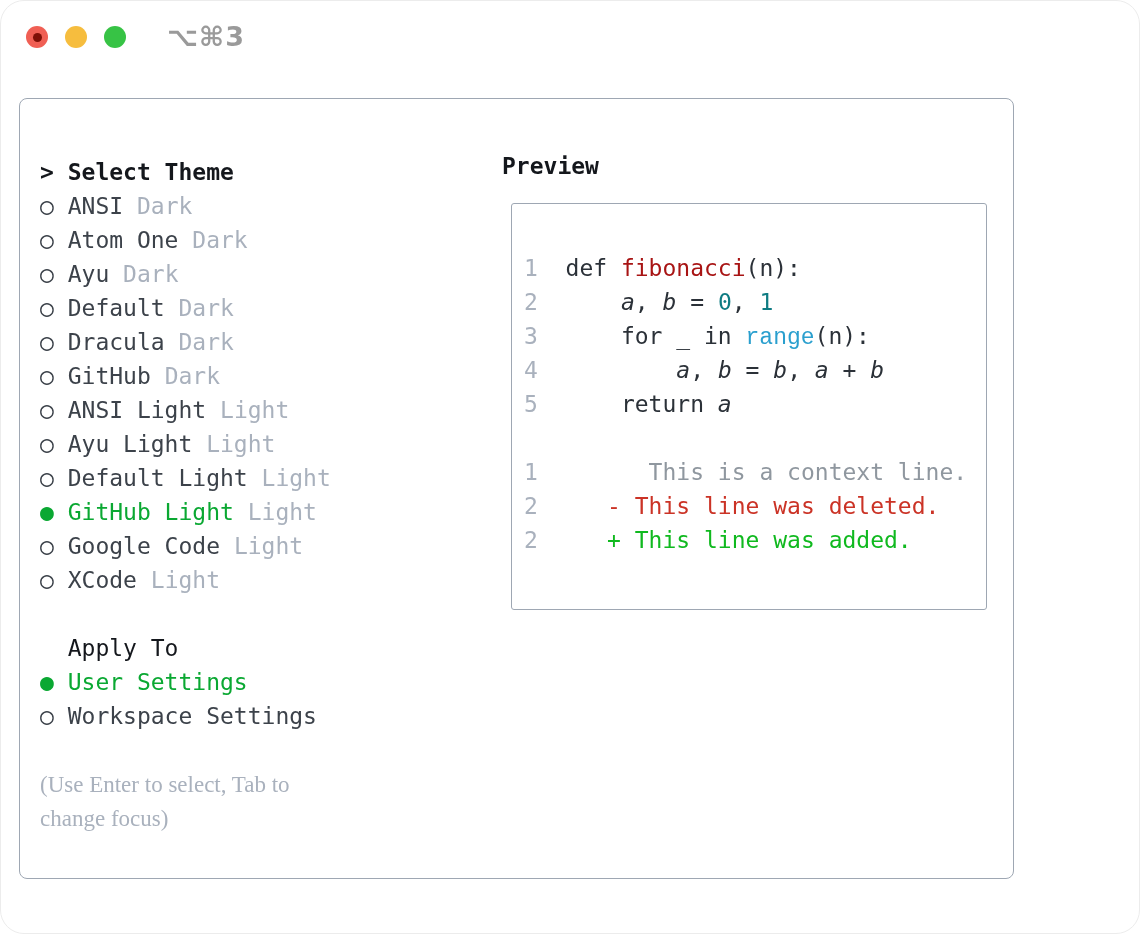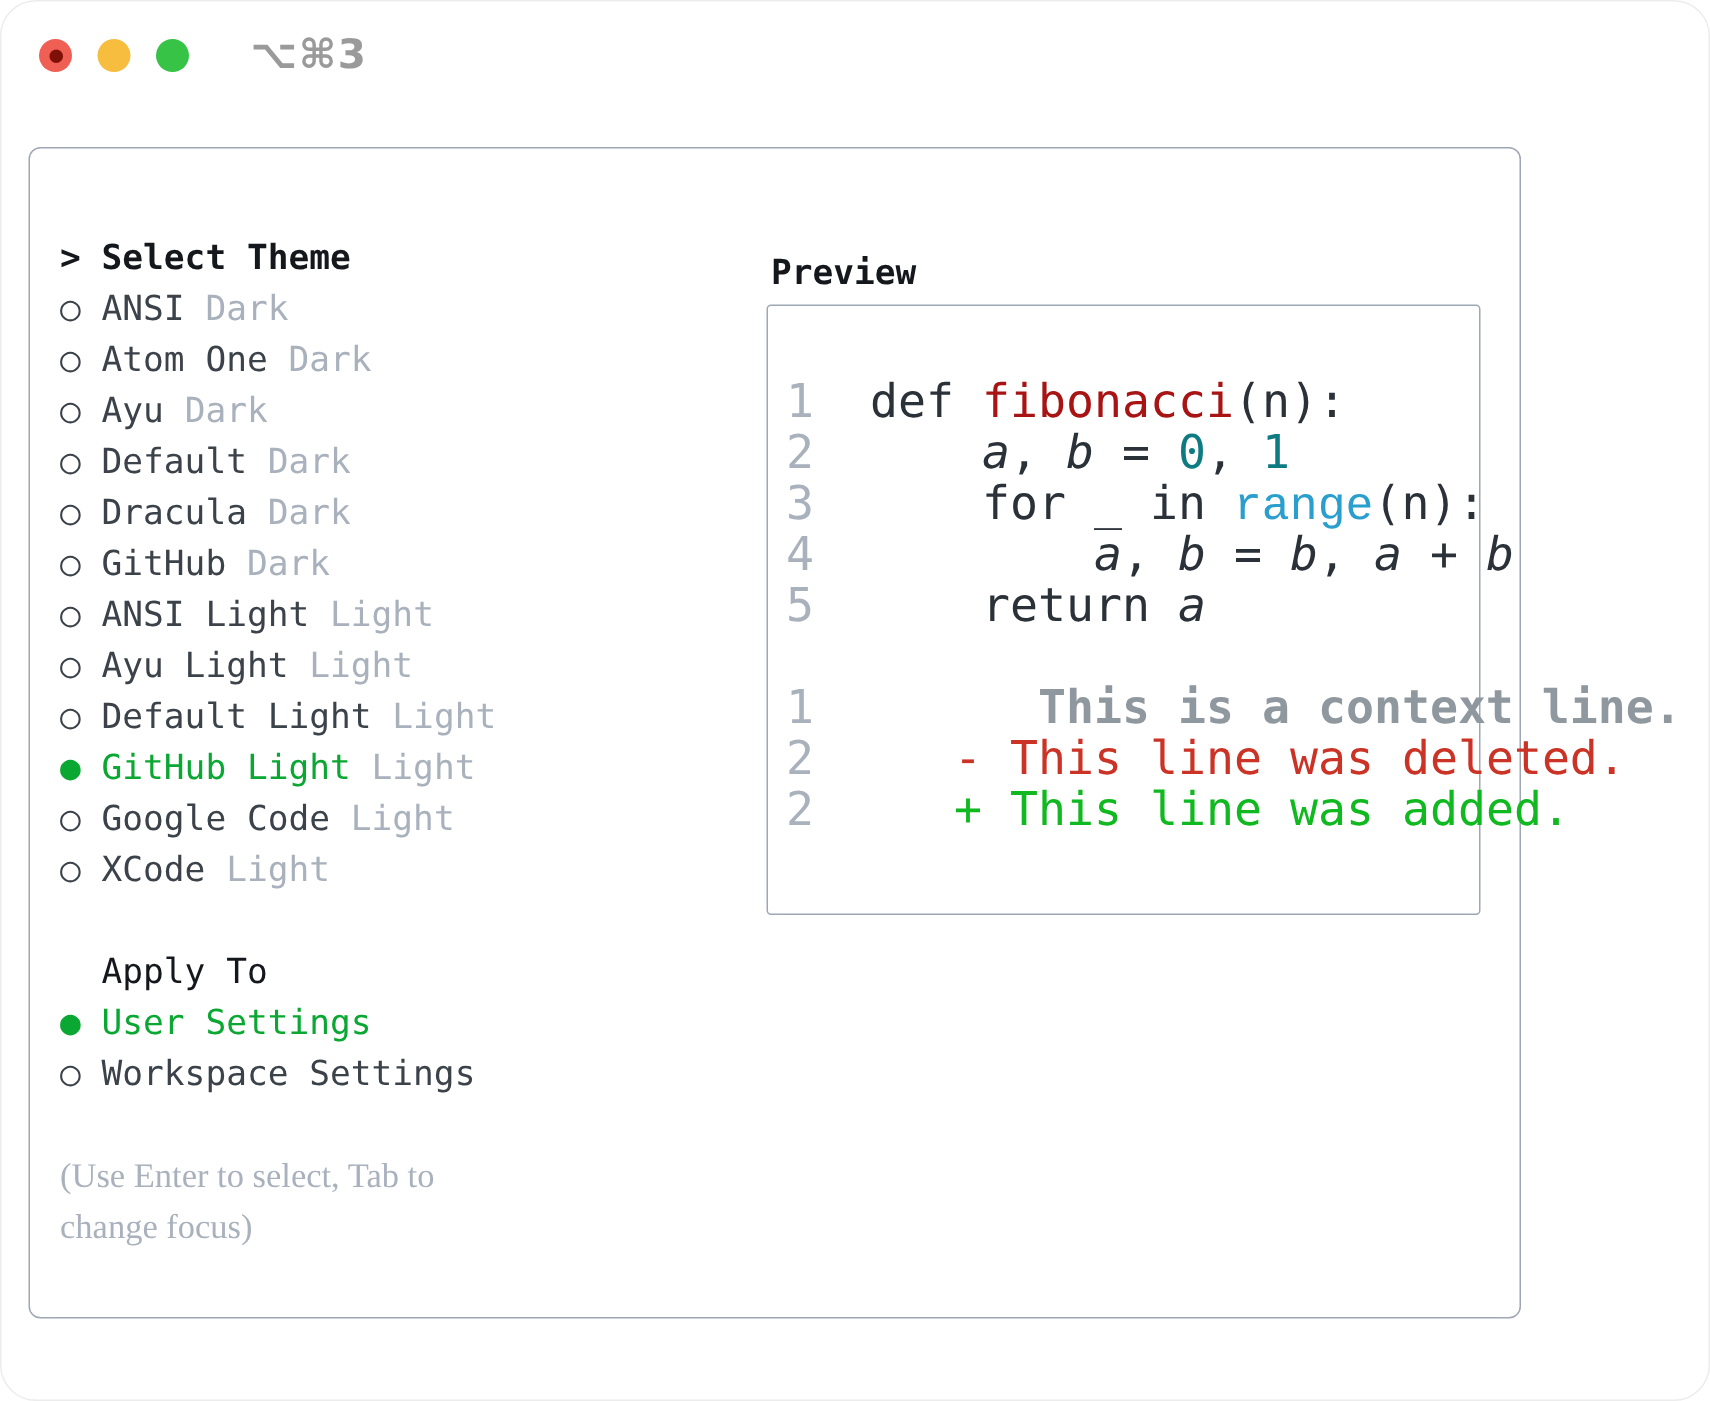--- a/index.html
+++ b/index.html
@@ -56,37 +56,37 @@
   .hdr-marker,.hdr-label{font-weight:bold;color:var(--text-dark);}
   .radio{color:var(--list-name);}
   .radio-on{color:var(--green);}
   .item-label{color:var(--list-name);margin-top:20px;}
   .item-label.selected{color:var(--green);}
   .tag{color:var(--muted);}
   .apply-title{color:var(--text-dark);margin-top:16px;}
   .hint{color:var(--muted);font-family:Liberation Serif, serif;}
   
   .preview-title{
-    position:absolute;left:482px;top:66px;font-size:23px;line-height:34px;
-    font-weight:bold;color:var(--text-dark);margin-left:12px;
+    position:absolute;left:482px;top:50px;font-size:23px;line-height:34px;
+    font-weight:bold;color:var(--text-dark);
   }
   .preview-box{
     position:absolute;left:491px;top:104px;width:476px;height:407px;
     border:1.5px solid var(--border);border-radius:3px;background:#fff;
     padding:47px 10px 0 12px;
-    font-size:31px;line-height:34px;white-space:pre;
+    font-size:23px;line-height:34px;white-space:pre;
   }
   .code-line{height:34px;}
   .ln{display:inline-block;width:3ch;color:var(--muted);}
   .seg-plain{color:var(--syntax-plain);}
   .seg-func{color:var(--syntax-func);}
   .seg-var{color:var(--syntax-plain);font-style:italic;}
   .seg-number{color:var(--syntax-number);}
   .seg-builtin{color:var(--syntax-builtin);font-family:Liberation Mono, monospace;}
-  .seg-context{color:var(--diff-context);font-weight:bold;}
+  .seg-context{color:var(--diff-context);}
   .seg-deleted{color:var(--diff-deleted);text-align:right;}
   .seg-added{color:var(--diff-added);}
 </style>
 </head>
 <body>
 
 <div class="window">
 
   <div class="titlebar">
     <div class="traffic red">

